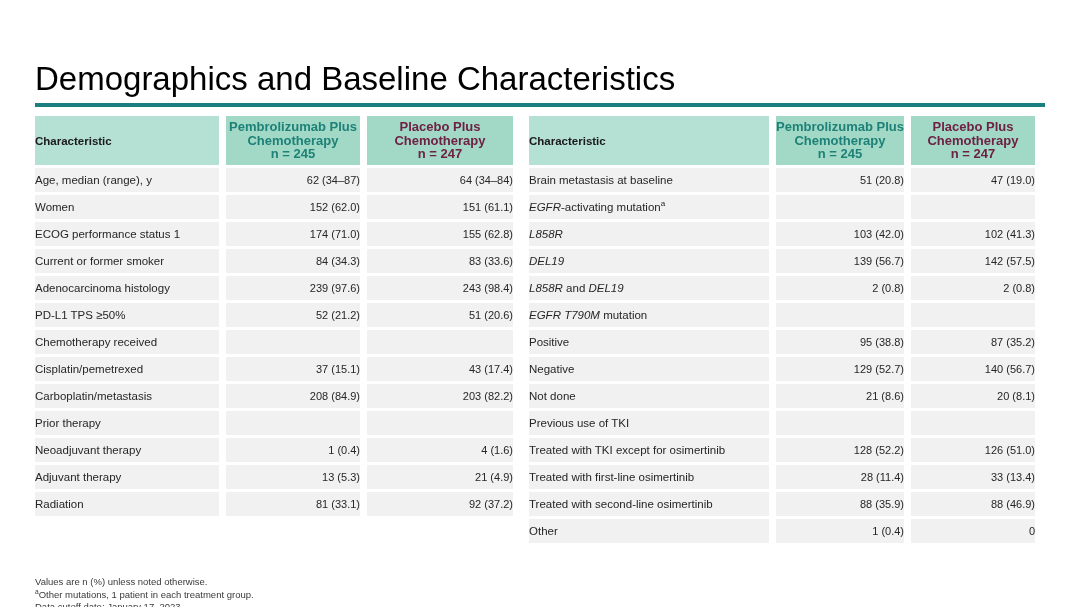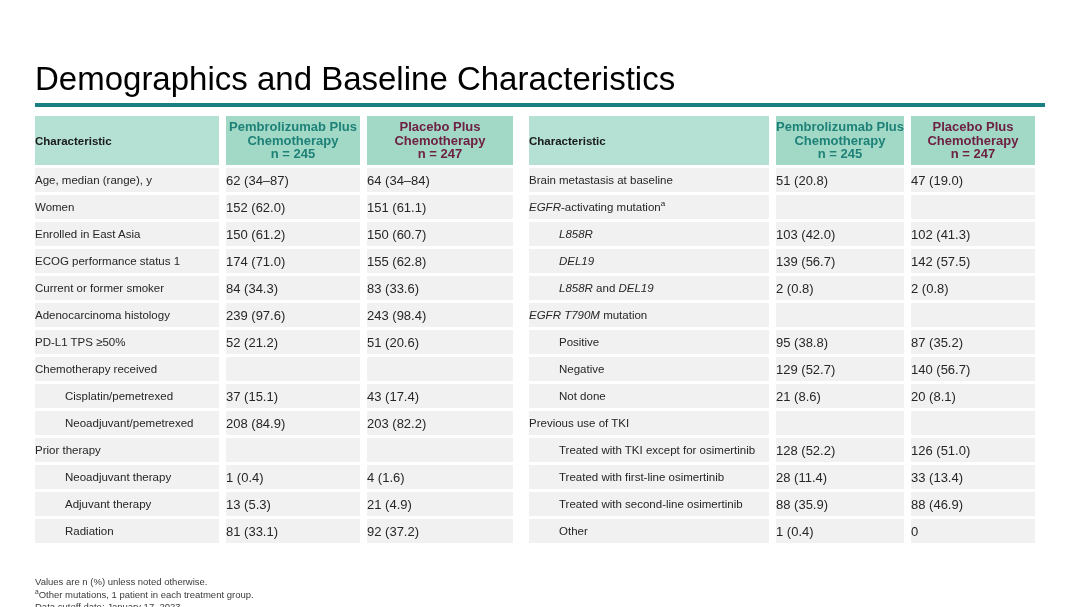--- a/index.html
+++ b/index.html
@@ -71,25 +71,25 @@
     background: #f1f1f2;
     text-align: left;
     padding-left: 9px;
     font-size: 11.5px;
     color: #262626;
     height: 24px;
     white-space: nowrap;
     overflow: hidden;
     margin-left: 14px;
   }
-  td.row-label.indent-1 { padding-left: 30px; }
+  td.row-label.indent-1 { }
   td.row-value {
     background: #f1f1f2;
-    text-align: left;
-    font-size: 13px;
+    text-align: right;
+    font-size: 11px;
     color: #262626;
     height: 24px;
   }
   .footnotes {
     position: absolute;
     left: 35px;
     top: 576px;
     font-size: 9.5px;
     line-height: 12.5px;
     color: #3a3a3a;
@@ -130,25 +130,20 @@
             <td class="row-label"><span>Age, median (range), y</span></td>
             <td class="row-value">62 (34–87)</td>
             <td class="row-value">64 (34–84)</td>
           </tr>
           <tr>
             <td class="row-label"><span>Women</span></td>
             <td class="row-value">152 (62.0)</td>
             <td class="row-value">151 (61.1)</td>
           </tr>
           <tr>
-            <td class="row-label"><span>Enrolled in East Asia</span></td>
-            <td class="row-value">150 (61.2)</td>
-            <td class="row-value">150 (60.7)</td>
-          </tr>
-          <tr>
             <td class="row-label"><span>ECOG performance status 1</span></td>
             <td class="row-value">174 (71.0)</td>
             <td class="row-value">155 (62.8)</td>
           </tr>
           <tr>
             <td class="row-label"><span>Current or former smoker</span></td>
             <td class="row-value">84 (34.3)</td>
             <td class="row-value">83 (33.6)</td>
           </tr>
           <tr>
@@ -165,21 +160,21 @@
             <td class="row-label"><span>Chemotherapy received</span></td>
             <td class="row-value"></td>
             <td class="row-value"></td>
           </tr>
           <tr>
             <td class="row-label indent-1"><span>Cisplatin/pemetrexed</span></td>
             <td class="row-value">37 (15.1)</td>
             <td class="row-value">43 (17.4)</td>
           </tr>
           <tr>
-            <td class="row-label indent-1"><span>Neoadjuvant/pemetrexed</span></td>
+            <td class="row-label indent-1"><span>Carboplatin/metastasis</span></td>
             <td class="row-value">208 (84.9)</td>
             <td class="row-value">203 (82.2)</td>
           </tr>
           <tr>
             <td class="row-label"><span>Prior therapy</span></td>
             <td class="row-value"></td>
             <td class="row-value"></td>
           </tr>
           <tr>
             <td class="row-label indent-1"><span>Neoadjuvant therapy</span></td>

